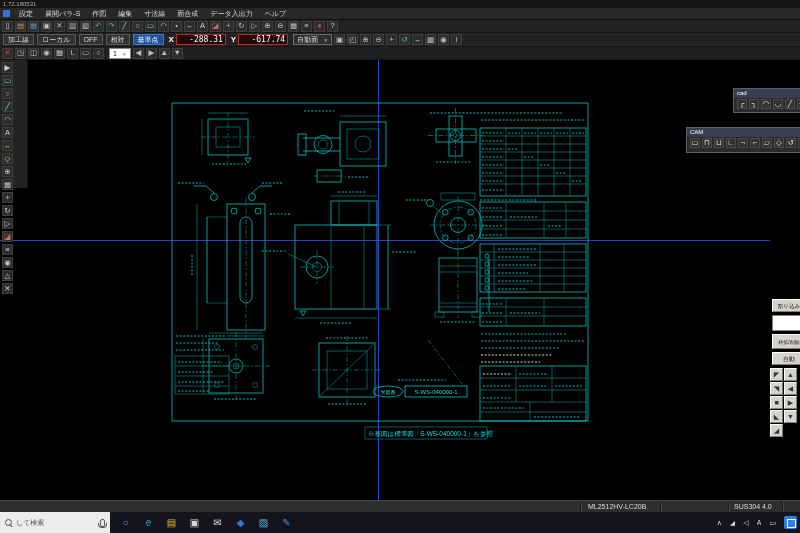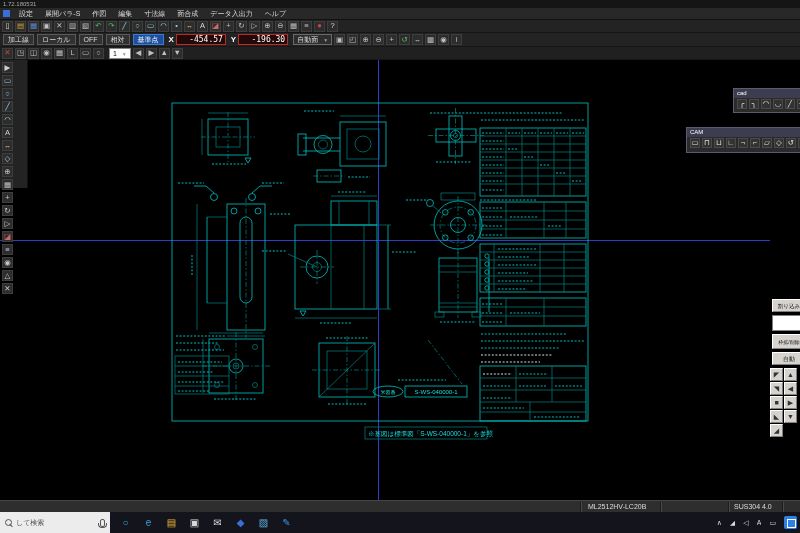--- a/index.html
+++ b/index.html
@@ -127,23 +127,23 @@
       <span class="ticon" style="color: rgb(216, 216, 216);">?</span>
     </div>
 
   <div class="abs tb tb2">
     <button class="tbtn">加工線</button>
     <button class="tbtn">ローカル</button>
     <button class="tbtn">OFF</button>
     <button class="tbtn">相対</button>
     <button class="tbtn accent">基準点</button>
     <span class="coordlabel">X</span>
-    <span class="coordfield">-454.57</span>
+    <span class="coordfield">-288.31</span>
     <span class="coordlabel">Y</span>
-    <span class="coordfield">-196.30</span>
+    <span class="coordfield">-617.74</span>
     <span class="combo">
       <span>自動面</span>
       <span class="arr">▼</span>
     </span>
     <span style="display:flex;">
         <span class="ticon" style="color: rgb(192, 192, 192);">▣</span>
         <span class="ticon" style="color: rgb(192, 192, 192);">◰</span>
         <span class="ticon" style="color: rgb(192, 192, 192);">⊕</span>
         <span class="ticon" style="color: rgb(192, 192, 192);">⊖</span>
         <span class="ticon" style="color: rgb(192, 192, 192);">+</span>

